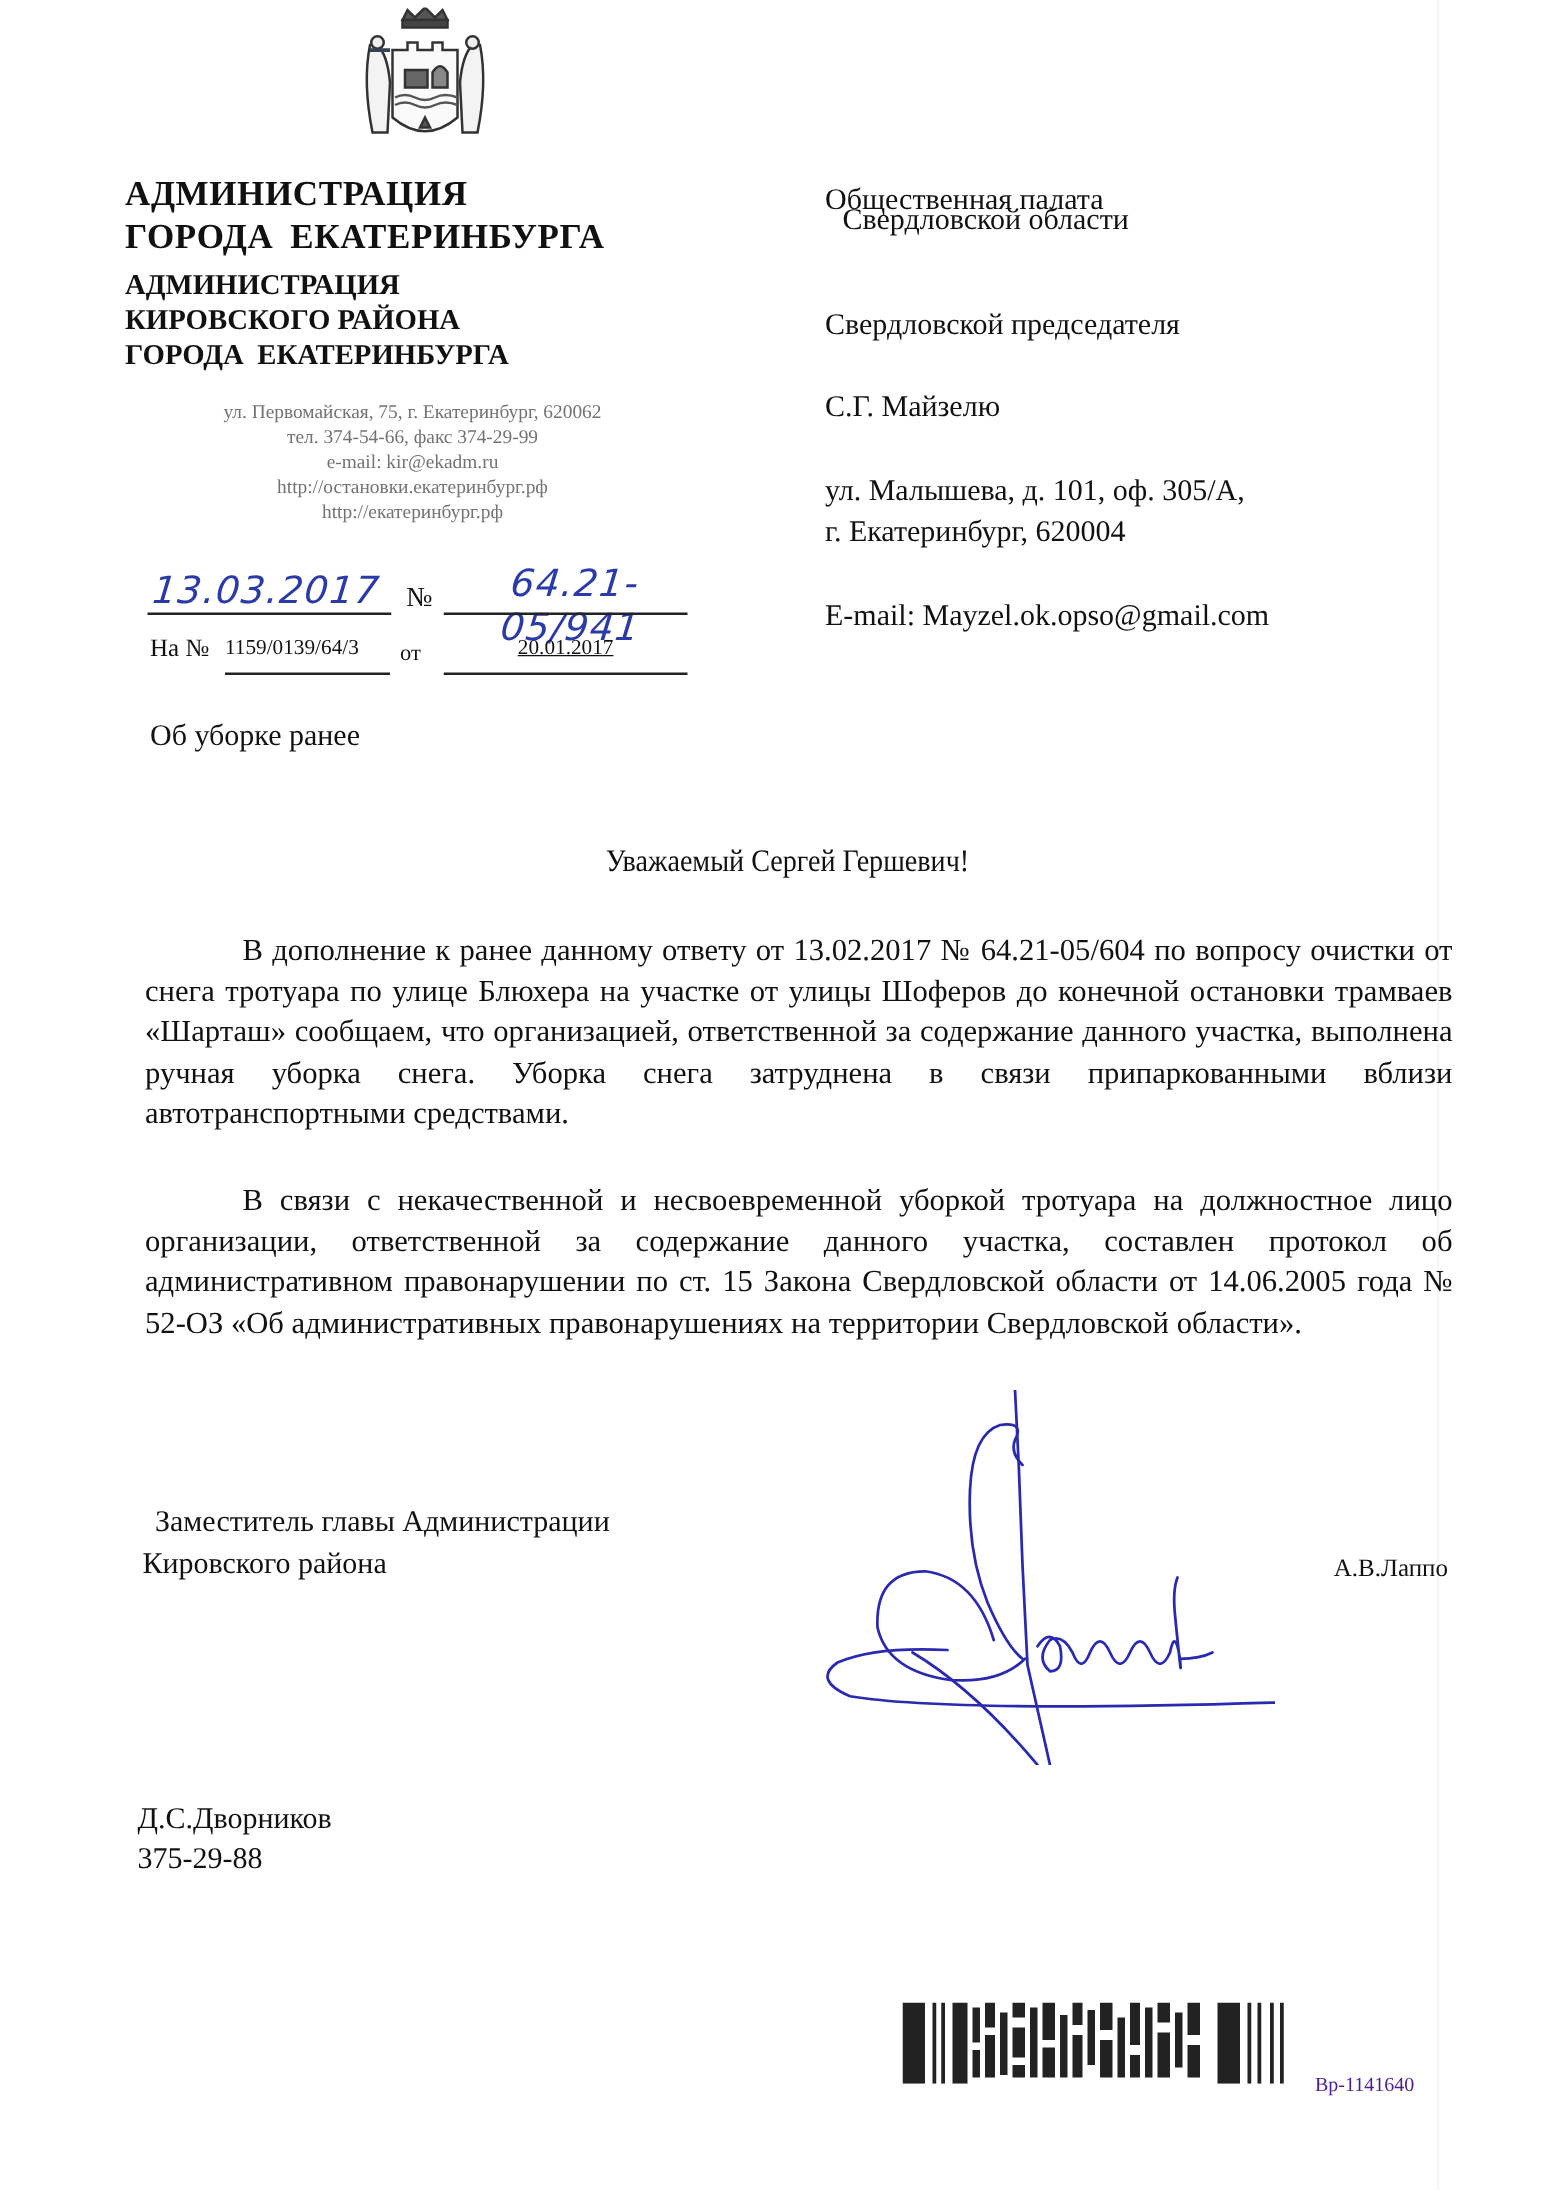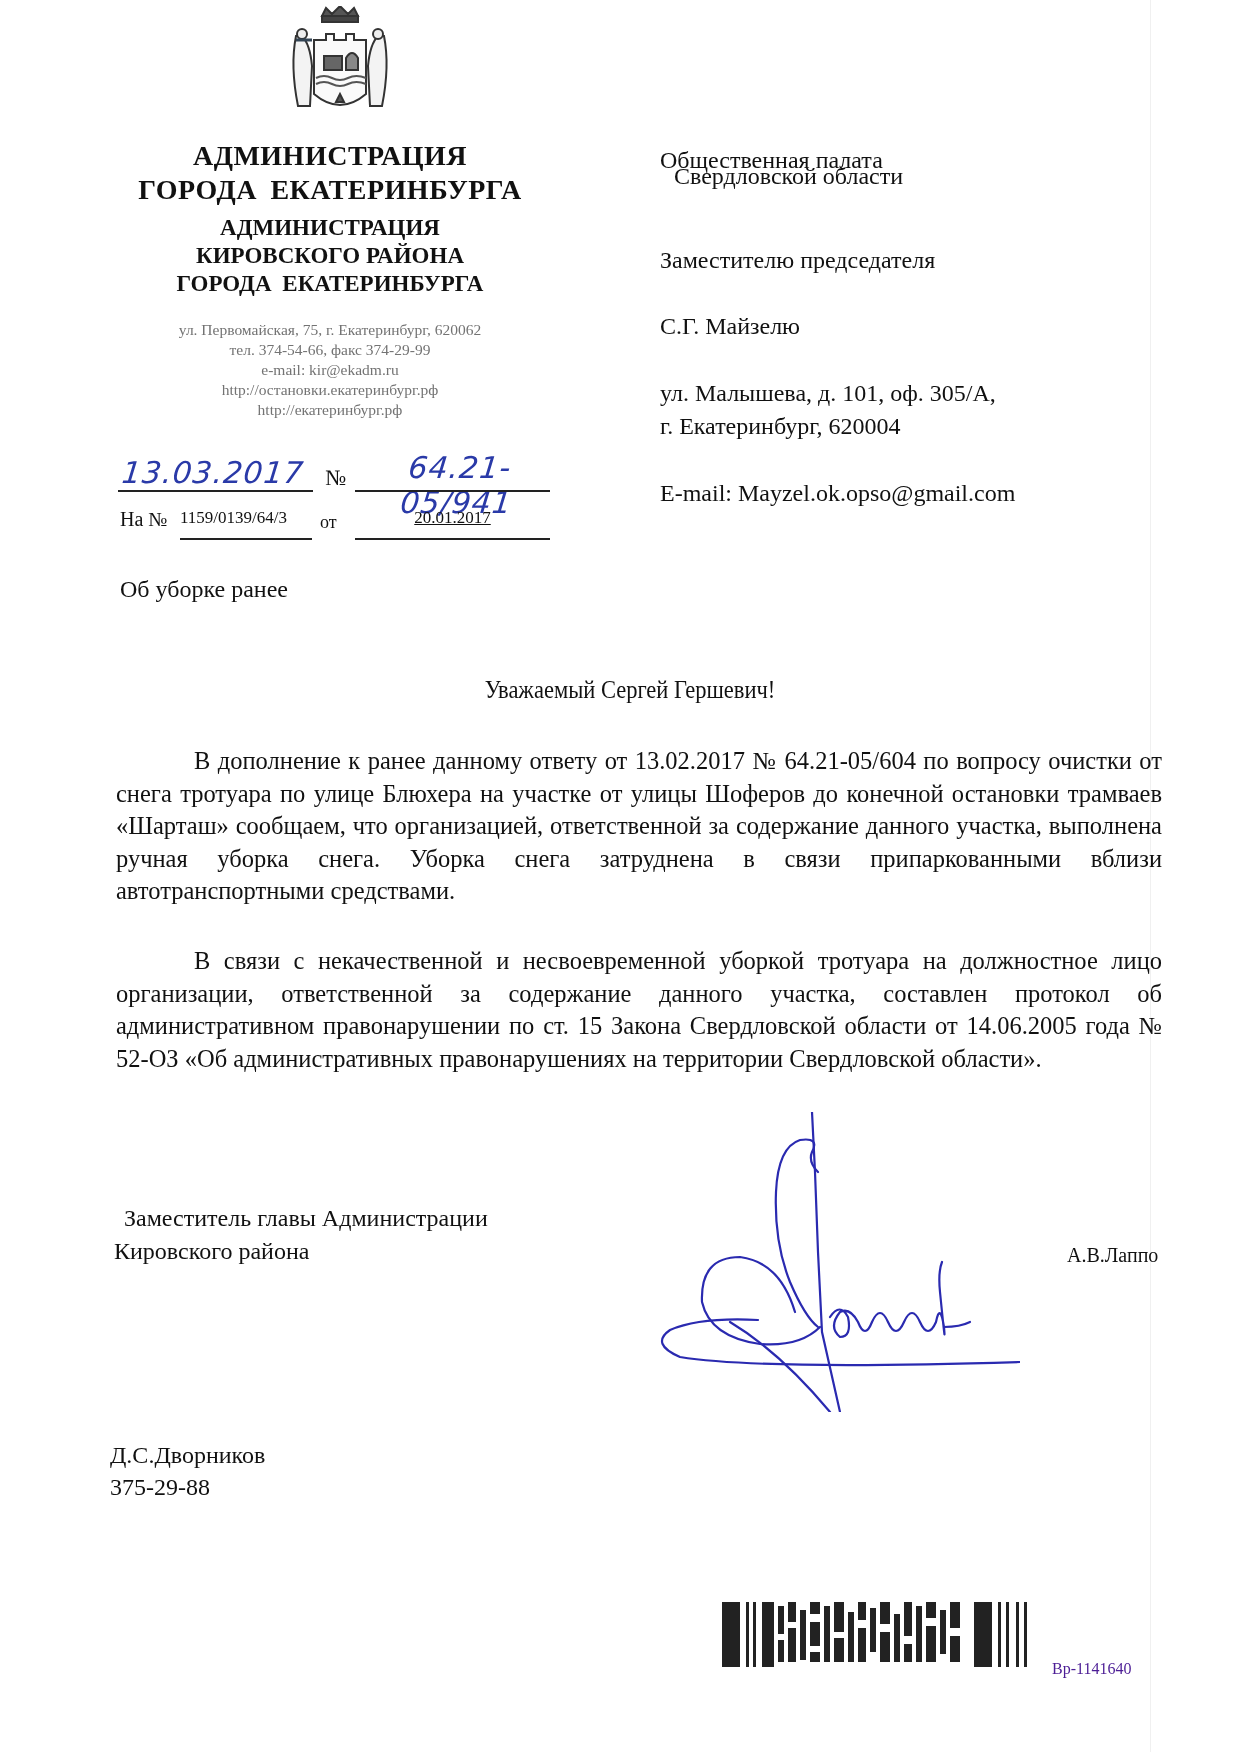--- a/index.html
+++ b/index.html
@@ -6,21 +6,21 @@
   body {
     width: 1240px; height: 1752px; position: relative; overflow: hidden;
     font-family: "Liberation Serif", "DejaVu Serif", serif; color: #111111;
   }
   .abs { position: absolute; }
 
   
   #coat { left: 282px; top: 6px; width: 116px; height: 116px; }
 
   
-  .org { left: 100px; width: 460px; text-align: center; font-weight: bold; line-height: 1; }
+  .org { left: 100px; width: 460px; text-align: left; font-weight: bold; line-height: 1; }
   .org1 { top: 142px; font-size: 28px; letter-spacing: 0.5px; }
   .org2 { top: 176px; font-size: 28px; letter-spacing: 0.5px; word-spacing: 6px; }
   .org3 { top: 216px; font-size: 23px; }
   .org4 { top: 244px; font-size: 23px; }
   .org5 { top: 272px; font-size: 23px; word-spacing: 5px; }
 
   .contacts { left: 100px; width: 460px; top: 320px; text-align: center; font-size: 15.5px; line-height: 20px; color: #737373; }
 
   
   .regline { border-bottom: 2px solid #222; }
@@ -113,21 +113,21 @@
 
 <div id="reply-label" class="abs">На №</div>
 <div id="reply-no" class="abs">1159/0139/64/3</div>
 <div id="reply-no-line" class="abs regline"></div>
 <div id="reply-from" class="abs">от</div>
 <div id="reply-date" class="abs">20.01.2017</div>
 <div id="reply-date-line" class="abs regline"></div>
 
 <div class="abs addr" style="top:144px;">Общественная палата</div>
 <div class="abs addr" style="top:160px;margin-left:14px;">Свердловской области</div>
-<div class="abs addr" style="top:244px;">Заместителю председателя</div>
+<div class="abs addr" style="top:244px;">Свердловской председателя</div>
 <div class="abs addr" style="top:310px;">С.Г. Майзелю</div>
 <div class="abs addr" style="top:377px;">ул. Малышева, д. 101, оф. 305/А,</div>
 <div class="abs addr" style="top:410px;">г. Екатеринбург, 620004</div>
 <div class="abs addr" style="top:477px;">E-mail: Mayzel.ok.opso@gmail.com</div>
 
 <div id="subject" class="abs">Об уборке ранее</div>
 
 <div id="salutation" class="abs">Уважаемый Сергей Гершевич!</div>
 <div id="p1" class="abs para">В дополнение к ранее данному ответу от 13.02.2017 № 64.21-05/604 по вопросу очистки от снега тротуара по улице Блюхера на участке от улицы Шоферов до конечной остановки трамваев «Шарташ» сообщаем, что организацией, ответственной за содержание данного участка, выполнена ручная уборка снега. Уборка снега затруднена в связи припаркованными вблизи автотранспортными средствами.</div>
 <div id="p2" class="abs para">В связи с некачественной и несвоевременной уборкой тротуара на должностное лицо организации, ответственной за содержание данного участка, составлен протокол об административном правонарушении по ст. 15 Закона Свердловской области от 14.06.2005 года № 52-ОЗ «Об административных правонарушениях на территории Свердловской области».</div>

